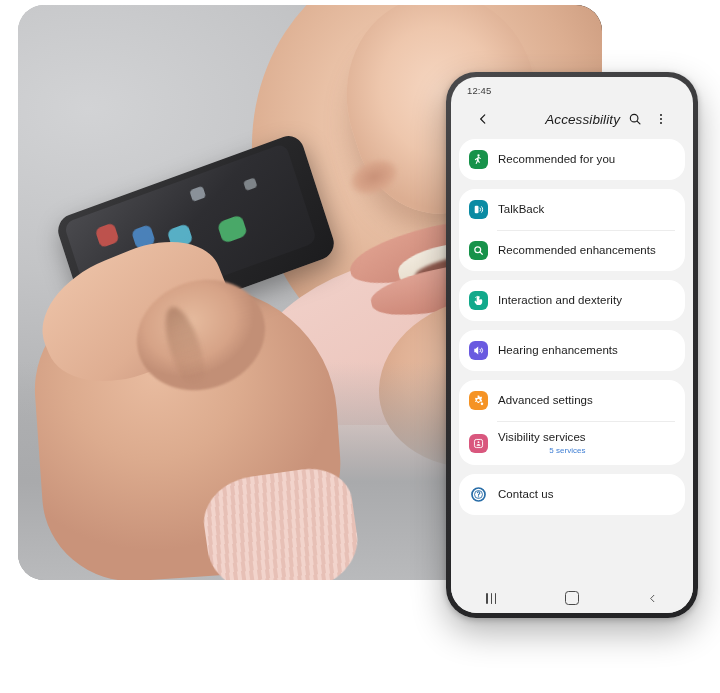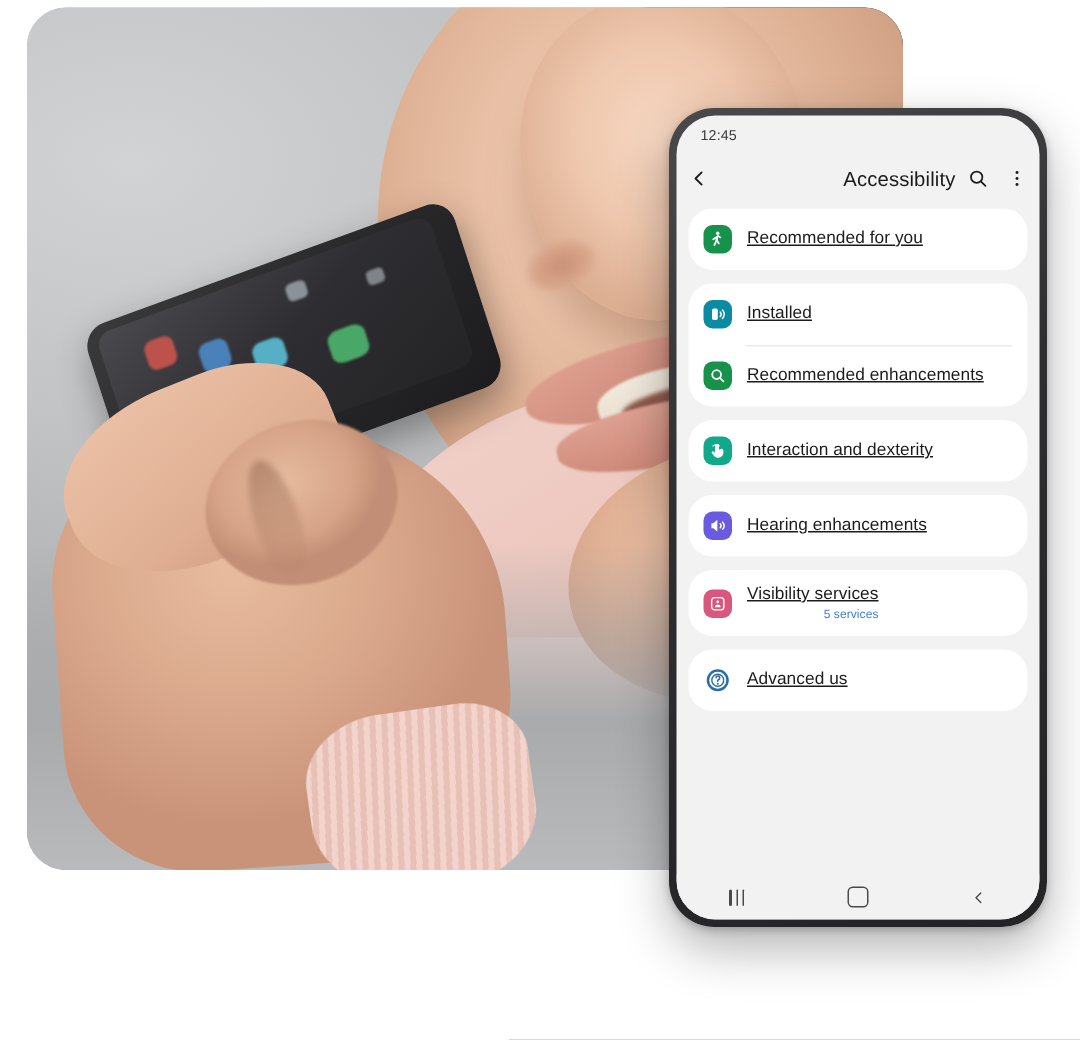--- a/index.html
+++ b/index.html
@@ -189,23 +189,24 @@
     padding:4px 0 0 16px;
     box-sizing:border-box;
     flex:0 0 auto;
   }
   .clock{font-size:9.5px;color:#3b3b3b;letter-spacing:.1px;}
 
   
   .appbar{
     height:40px;
     display:flex;align-items:center;
-    padding:0 4px;
+    padding:0 21px;
     box-sizing:border-box;
     flex:0 0 auto;
+    font-style:italic;
   }
   .ab-back{width:22px;height:22px;display:flex;align-items:center;justify-content:center;cursor:pointer;}
   .ab-title{
     flex:1;
     font-size:13.5px;
     color:#1b1b1b;
     margin-left:8px;
     letter-spacing:.1px;
   }
   .ab-icn{width:22px;height:22px;display:flex;align-items:center;justify-content:center;margin-left:4px;cursor:pointer;}
@@ -239,21 +240,21 @@
   }
   .ic{
     width:19px;height:19px;
     border-radius:6px;
     flex:0 0 auto;
     display:flex;align-items:center;justify-content:center;
     margin-right:10px;
   }
   .ic svg{display:block;}
   .row-txt{display:flex;flex-direction:column;justify-content:center;line-height:1.15;}
-  .lbl{font-size:11.5px;color:#1b1b1b;letter-spacing:.05px;text-decoration:underline;}
+  .lbl{font-size:11.5px;color:#1b1b1b;letter-spacing:.05px;}
   .sub{font-size:8px;color:#3f7fd4;margin-top:2px;letter-spacing:.05px;}
 
   
   .navbar{
     height:30px;
     flex:0 0 auto;
     display:flex;align-items:center;justify-content:space-around;
     background:#f2f2f2;
   }
   .nav-btn{width:40px;height:24px;display:flex;align-items:center;justify-content:center;cursor:pointer;}
@@ -347,21 +348,21 @@
       <div class="card">
         <div class="row">
           <span class="ic" style="background:#0b8ba3">
             <svg width="13" height="13" viewBox="0 0 24 24" fill="none">
                 <rect x="5" y="5" width="7" height="14" rx="2" fill="#fff"></rect>
                 <path d="M15 9.2a4.2 4.2 0 0 1 0 5.6" stroke="#fff" stroke-width="1.8" stroke-linecap="round"></path>
                 <path d="M17.8 6.8a7.4 7.4 0 0 1 0 10.4" stroke="#fff" stroke-width="1.8" stroke-linecap="round"></path>
               </svg>
           </span>
           <span class="row-txt">
-            <span class="lbl">Installed</span>
+            <span class="lbl">TalkBack</span>
           </span>
         </div>
         <div class="row">
           <span class="ic" style="background:#17924a">
             <svg width="13" height="13" viewBox="0 0 24 24" fill="none" stroke="#fff" stroke-width="2.2" stroke-linecap="round">
                 <circle cx="10.6" cy="10.6" r="5.4"></circle>
                 <line x1="14.6" y1="14.6" x2="19" y2="19"></line>
               </svg>
           </span>
           <span class="row-txt">
@@ -393,20 +394,32 @@
                 <path d="M18 7.6a6.8 6.8 0 0 1 0 8.8" stroke="#fff" stroke-width="1.8" stroke-linecap="round"></path>
               </svg>
           </span>
           <span class="row-txt">
             <span class="lbl">Hearing enhancements</span>
           </span>
         </div>
       </div>
 
       <div class="card">
+        <div class="row">
+          <span class="ic" style="background:#f59324">
+            <svg width="13" height="13" viewBox="0 0 24 24" fill="#fff">
+                <path d="M10.3 2.6h3l.4 2.1c.6.2 1.1.5 1.6.9l2-.8 1.5 2.6-1.6 1.4c.1.3.1.6.1.9s0 .6-.1.9l1.6 1.4-1.5 2.6-2-.8c-.5.4-1 .7-1.6.9l-.4 2.1h-3l-.4-2.1c-.6-.2-1.1-.5-1.6-.9l-2 .8L5.3 14l1.6-1.4c-.1-.3-.1-.6-.1-.9s0-.6.1-.9L5.3 9.4l1.5-2.6 2 .8c.5-.4 1-.7 1.6-.9z"></path>
+                <circle cx="11.8" cy="11.7" r="2.5" fill="#f59324"></circle>
+                <circle cx="18.4" cy="18.2" r="2.4"></circle>
+              </svg>
+          </span>
+          <span class="row-txt">
+            <span class="lbl">Advanced settings</span>
+          </span>
+        </div>
         <div class="row tall">
           <span class="ic" style="background:#d9577e">
             <svg width="13" height="13" viewBox="0 0 24 24" fill="none">
                 <rect x="4.5" y="4.5" width="15" height="15" rx="3.5" stroke="#fff" stroke-width="1.7"></rect>
                 <circle cx="12" cy="9.6" r="1.7" fill="#fff"></circle>
                 <path d="M8.4 16.2c0-2 1.6-3.4 3.6-3.4s3.6 1.4 3.6 3.4z" fill="#fff"></path>
               </svg>
           </span>
           <span class="row-txt">
             <span class="lbl">Visibility services</span>
@@ -419,21 +432,21 @@
         <div class="row">
           <span class="ic" style="background:transparent">
             <svg width="17" height="17" viewBox="0 0 24 24" fill="none">
                 <circle cx="12" cy="12" r="9.2" stroke="#2a6ea8" stroke-width="2.4"></circle>
                 <circle cx="12" cy="12" r="5.6" stroke="#2a6ea8" stroke-width="1.3"></circle>
                 <path d="M10.4 9.6a1.75 1.75 0 1 1 2.2 1.9c-.5.2-.7.6-.7 1.1v.4" stroke="#2a6ea8" stroke-width="1.5" stroke-linecap="round"></path>
                 <circle cx="12" cy="15.3" r=".95" fill="#2a6ea8"></circle>
               </svg>
           </span>
           <span class="row-txt">
-            <span class="lbl">Advanced us</span>
+            <span class="lbl">Contact us</span>
           </span>
         </div>
       </div>
 
     </div>
 
     <div class="navbar">
       <div class="nav-btn">
         <span class="nav-recents">
             <i></i>

